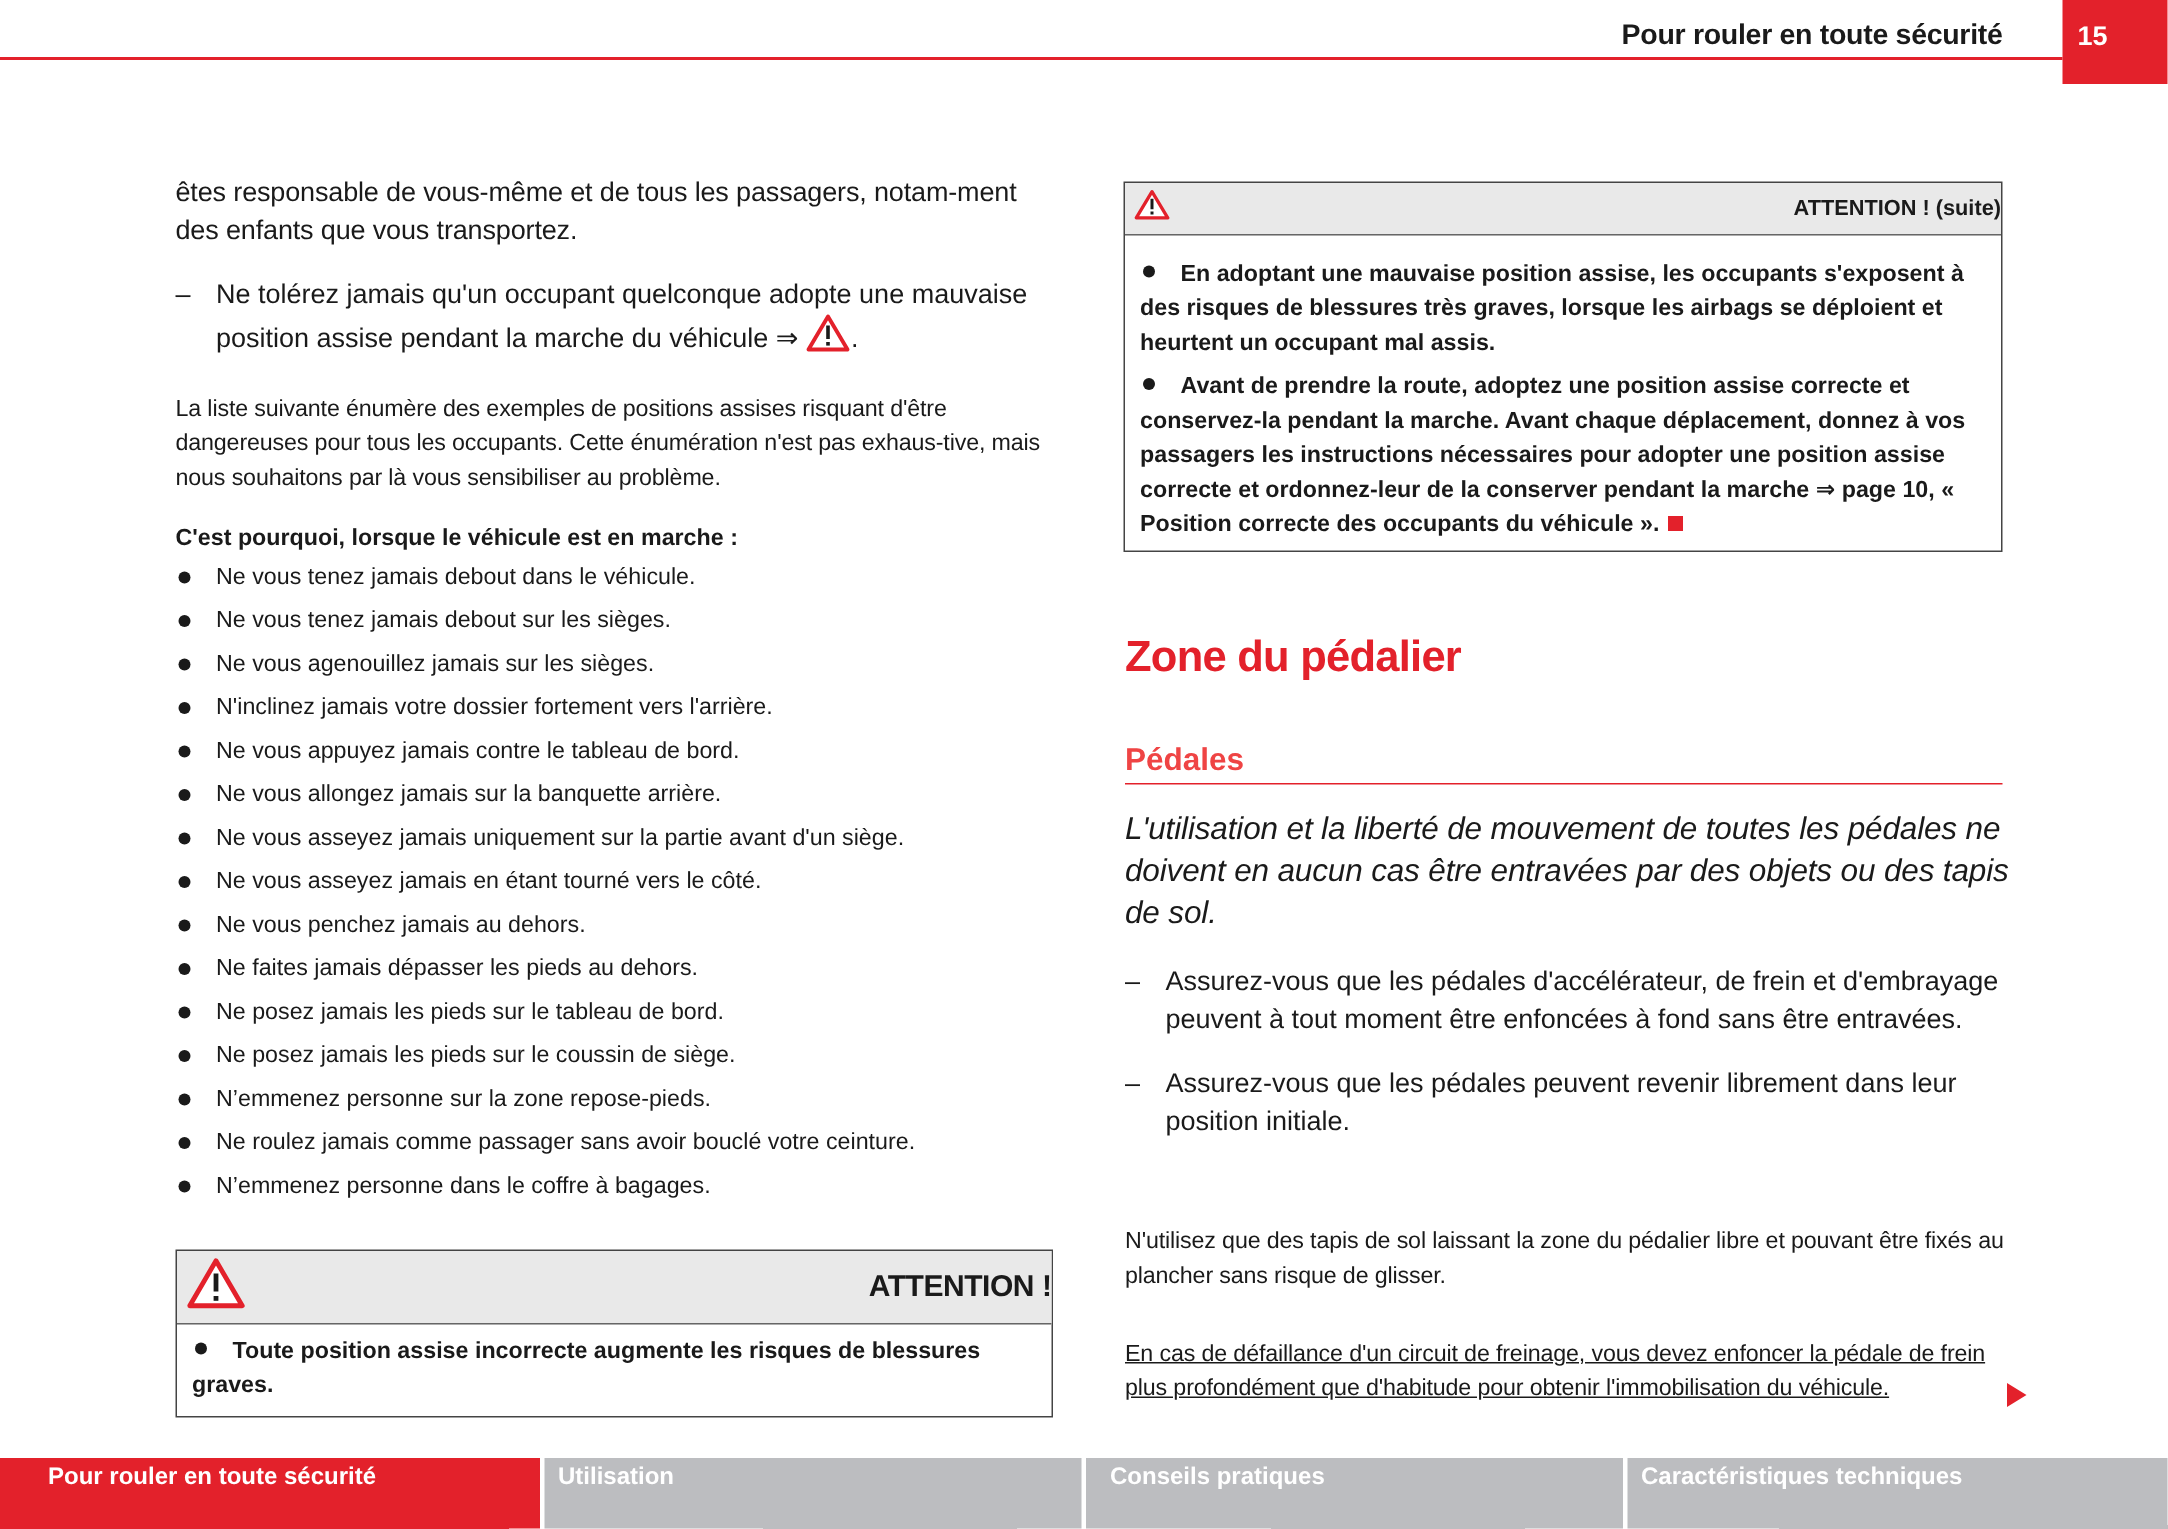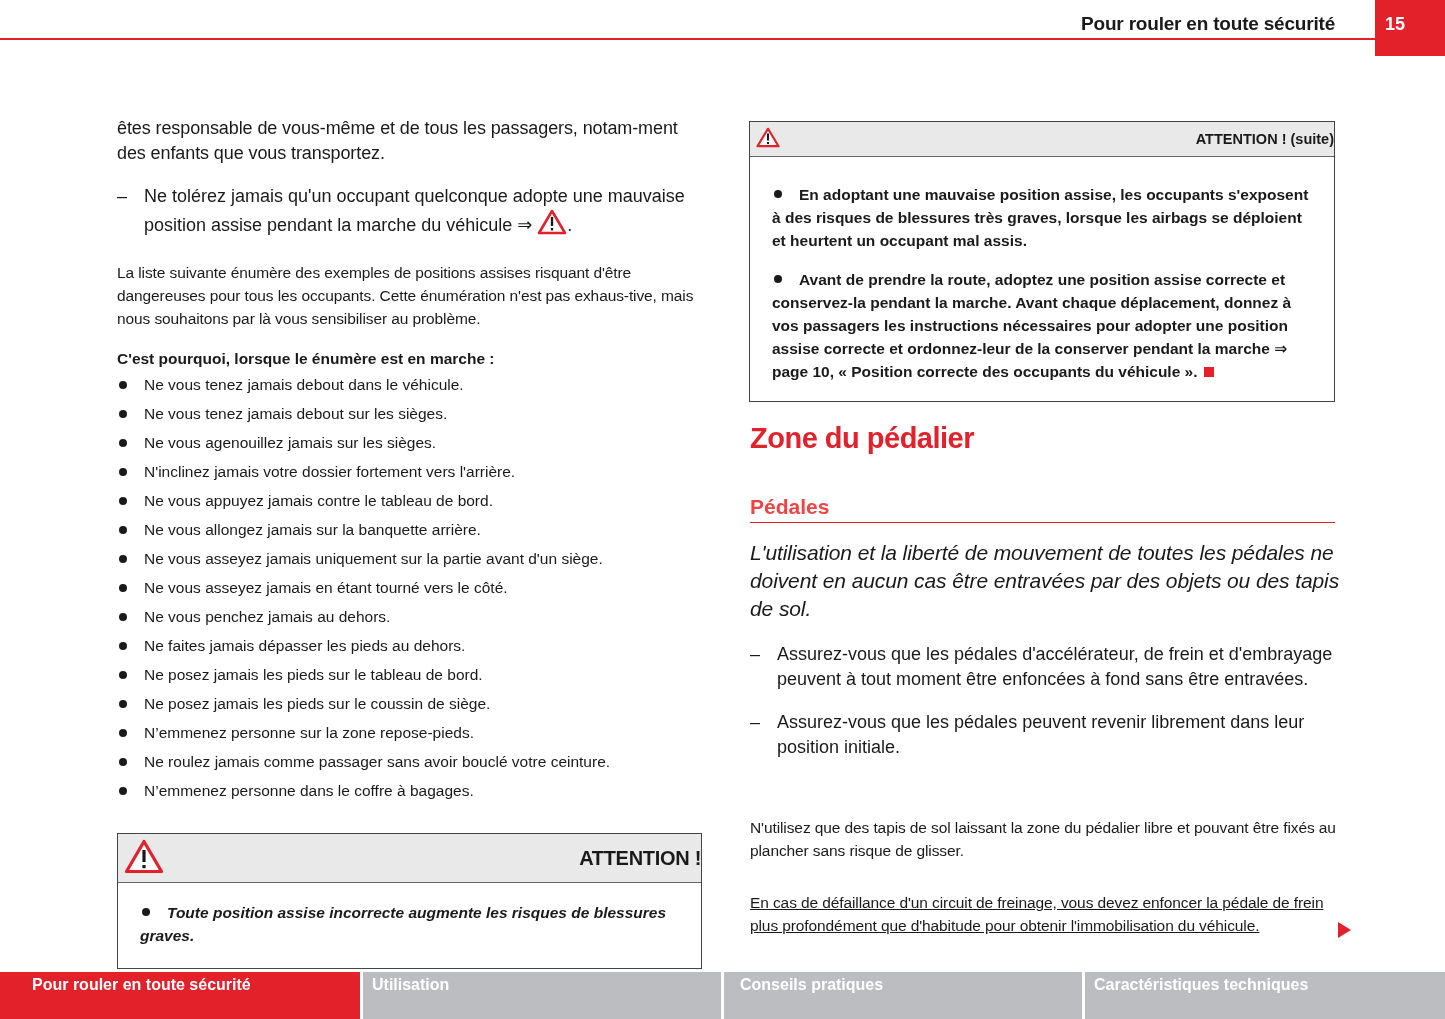--- a/index.html
+++ b/index.html
@@ -23,27 +23,27 @@
   .bold-sm { font-size: 15.5px; font-weight: bold; line-height: 23px; margin: 0; }
   .bullets { list-style: none; padding: 0; margin: 0; }
   .bullets li { position: relative; padding-left: 27px; font-size: 15.5px; line-height: 29px; }
   .bullets li .dot { position: absolute; left: 2px; top: 11px; width: 8px; height: 8px; border-radius: 50%; background: #1a1a1a; }
 
   .warn-inline { display: inline-block; vertical-align: -4px; }
 
   .attn-box { border: 1.5px solid #444; background: #fff; }
   .attn-head { background: #e9e9e9; border-bottom: 1.5px solid #666; display: flex; align-items: center; justify-content: space-between; }
   .attn-body { font-weight: bold; font-size: 15.5px; line-height: 23px; }
-  .attn-body p { margin: 16px; position: relative; }
+  .attn-body p { margin: 4px; position: relative; }
   .attn-body .dot { display: inline-block; width: 8px; height: 8px; border-radius: 50%; background: #1a1a1a; margin-right: 17px; vertical-align: 2px; margin-left: 2px; }
 
   .attn-left { position: absolute; left: 117px; top: 833px; width: 583px; }
   .attn-left .attn-head { height: 48px; padding-left: 6px; }
   .attn-left .attn-head .title { font-size: 20px; font-weight: bold; margin-left: 9px; letter-spacing: -0.3px; }
-  .attn-left .attn-body { padding: 2px 6px 5px 6px; font-style: italic; }
+  .attn-left .attn-body { padding: 2px 6px 5px 6px; }
 
   .attn-right { position: absolute; left: 749px; top: 121px; width: 584px; }
   .attn-right .attn-head { height: 34px; padding-left: 6px; }
   .attn-right .attn-head .title { font-size: 14.5px; font-weight: bold; margin-left: 8px; }
   .attn-right .attn-body { padding: 10px 6px 2px 6px; }
   .attn-right .attn-body p + p { margin-top: 6px; }
   .end-square { display: inline-block; width: 10px; height: 10px; background: #e3212b; margin-left: 6px; vertical-align: 0px; }
 
   .h1 { position: absolute; left: 750px; top: 422px; font-size: 29px; font-weight: bold; color: #e3212b; letter-spacing: -0.5px; margin: 0; }
   .h2 { position: absolute; left: 750px; top: 495px; width: 585px; font-size: 21px; font-weight: bold; color: #ef4444; margin: 0; padding-bottom: 3px; border-bottom: 1.5px solid #e3212b; }
@@ -72,21 +72,21 @@
   <p class="para-lg">êtes responsable de vous-même et de tous les passagers, notam-ment des enfants que vous transportez.</p>
   <div class="dash-item" style="margin-top:18px;">
     <span class="dash">–</span>
     <span>Ne tolérez jamais qu'un occupant quelconque adopte une mauvaise position assise pendant la marche du véhicule ⇒ </span><span class="warn-inline"><svg width="30" height="26" viewBox="0 0 30 26">
           <path d="M15 2 L28 24 L2 24 Z" fill="#fff" stroke="#e3212b" stroke-width="2.6" stroke-linejoin="round"></path>
           <rect x="13.8" y="8" width="2.4" height="9" fill="#1a1a1a"></rect>
           <rect x="13.8" y="19" width="2.4" height="2.4" fill="#1a1a1a"></rect>
         </svg></span>.
   </div>
   <p class="para-sm" style="margin-top:19px;">La liste suivante énumère des exemples de positions assises risquant d'être dangereuses pour tous les occupants. Cette énumération n'est pas exhaus-tive, mais nous souhaitons par là vous sensibiliser au problème.</p>
-  <p class="bold-sm" style="margin-top:17px;">C'est pourquoi, lorsque le énumère est en marche :</p>
+  <p class="bold-sm" style="margin-top:17px;">C'est pourquoi, lorsque le véhicule est en marche :</p>
   <ul class="bullets" id="left-bullets">
       <li><span class="dot"></span><span>Ne vous tenez jamais debout dans le véhicule.</span></li>
       <li><span class="dot"></span><span>Ne vous tenez jamais debout sur les sièges.</span></li>
       <li><span class="dot"></span><span>Ne vous agenouillez jamais sur les sièges.</span></li>
       <li><span class="dot"></span><span>N'inclinez jamais votre dossier fortement vers l'arrière.</span></li>
       <li><span class="dot"></span><span>Ne vous appuyez jamais contre le tableau de bord.</span></li>
       <li><span class="dot"></span><span>Ne vous allongez jamais sur la banquette arrière.</span></li>
       <li><span class="dot"></span><span>Ne vous asseyez jamais uniquement sur la partie avant d'un siège.</span></li>
       <li><span class="dot"></span><span>Ne vous asseyez jamais en étant tourné vers le côté.</span></li>
       <li><span class="dot"></span><span>Ne vous penchez jamais au dehors.</span></li>

